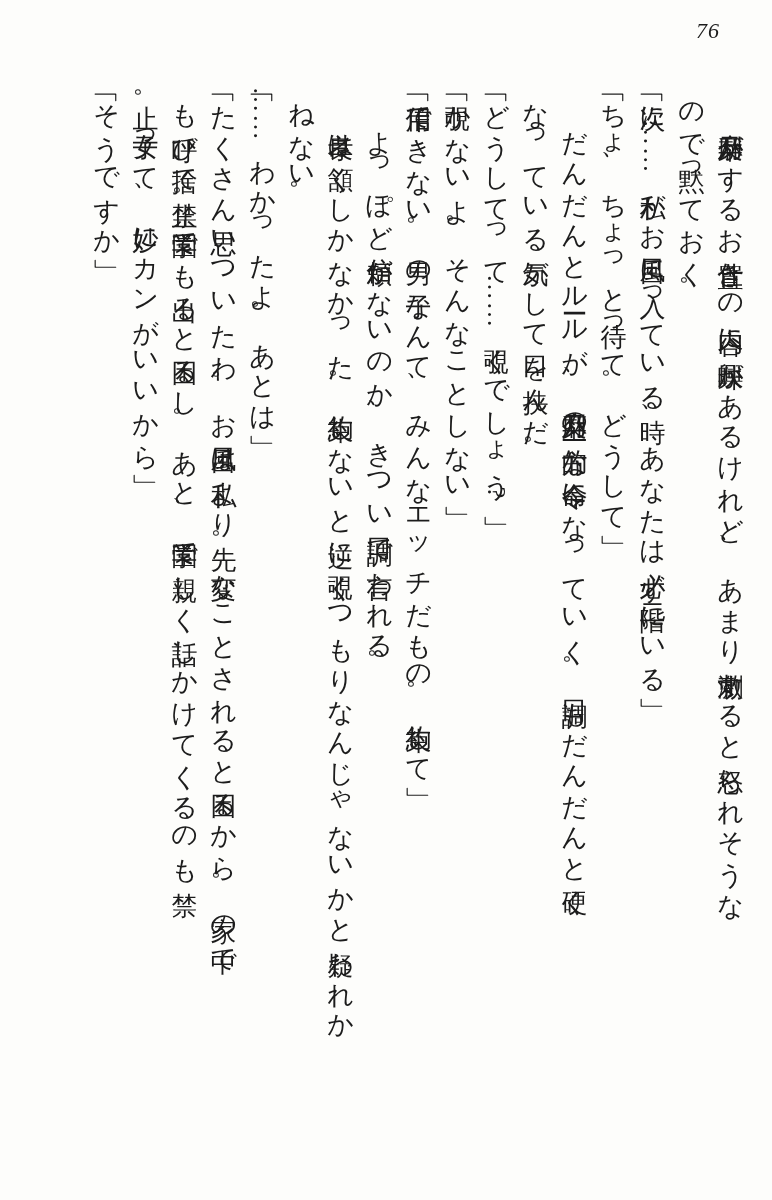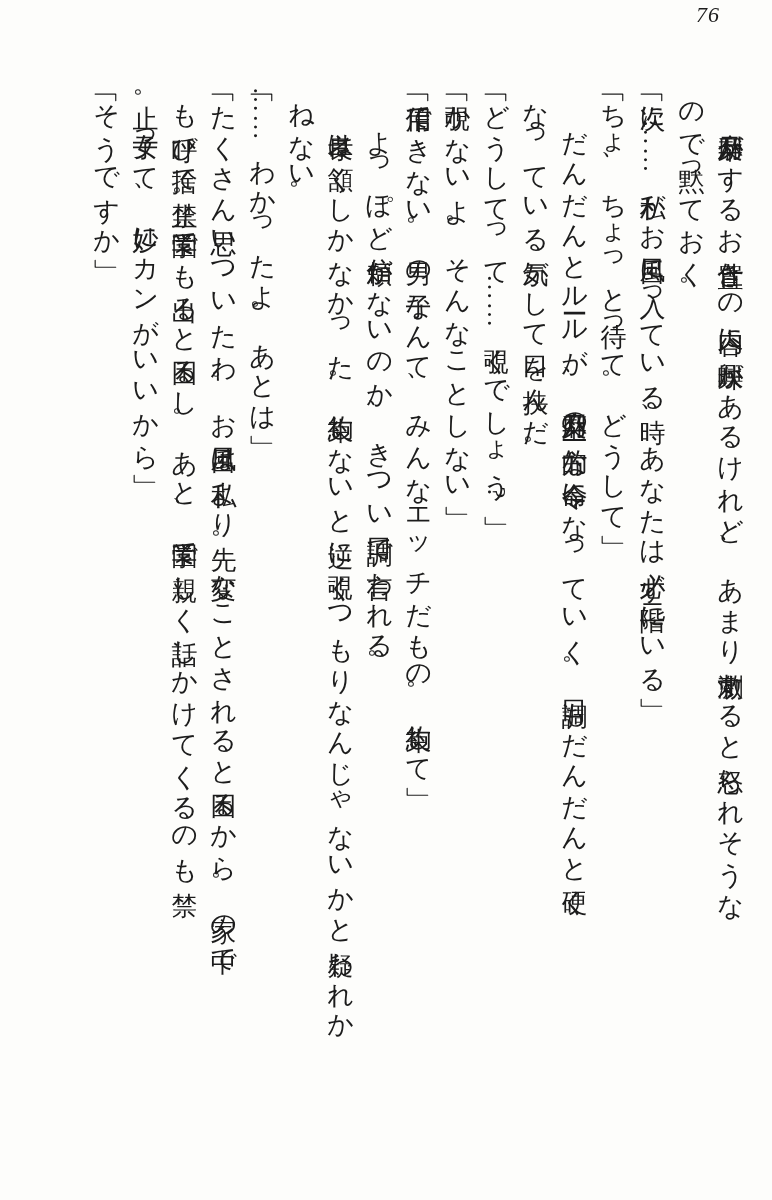--- a/index.html
+++ b/index.html
@@ -9,21 +9,21 @@
   body {
     width: 772px;
     height: 1200px;
     position: relative;
     background: #fdfdfb;
     overflow: hidden;
     font-family: "Liberation Serif", "DejaVu Serif", serif;
   }
   .page-number {
     position: absolute;
-    top: 2px;
+    top: 18px;
     right: 52px;
     font-size: 22px;
     font-style: italic;
     color: #1c1c1c;
     letter-spacing: 1px;
   }
   .text-block {
     position: absolute;
     top: 85px;
     right: 22px;

